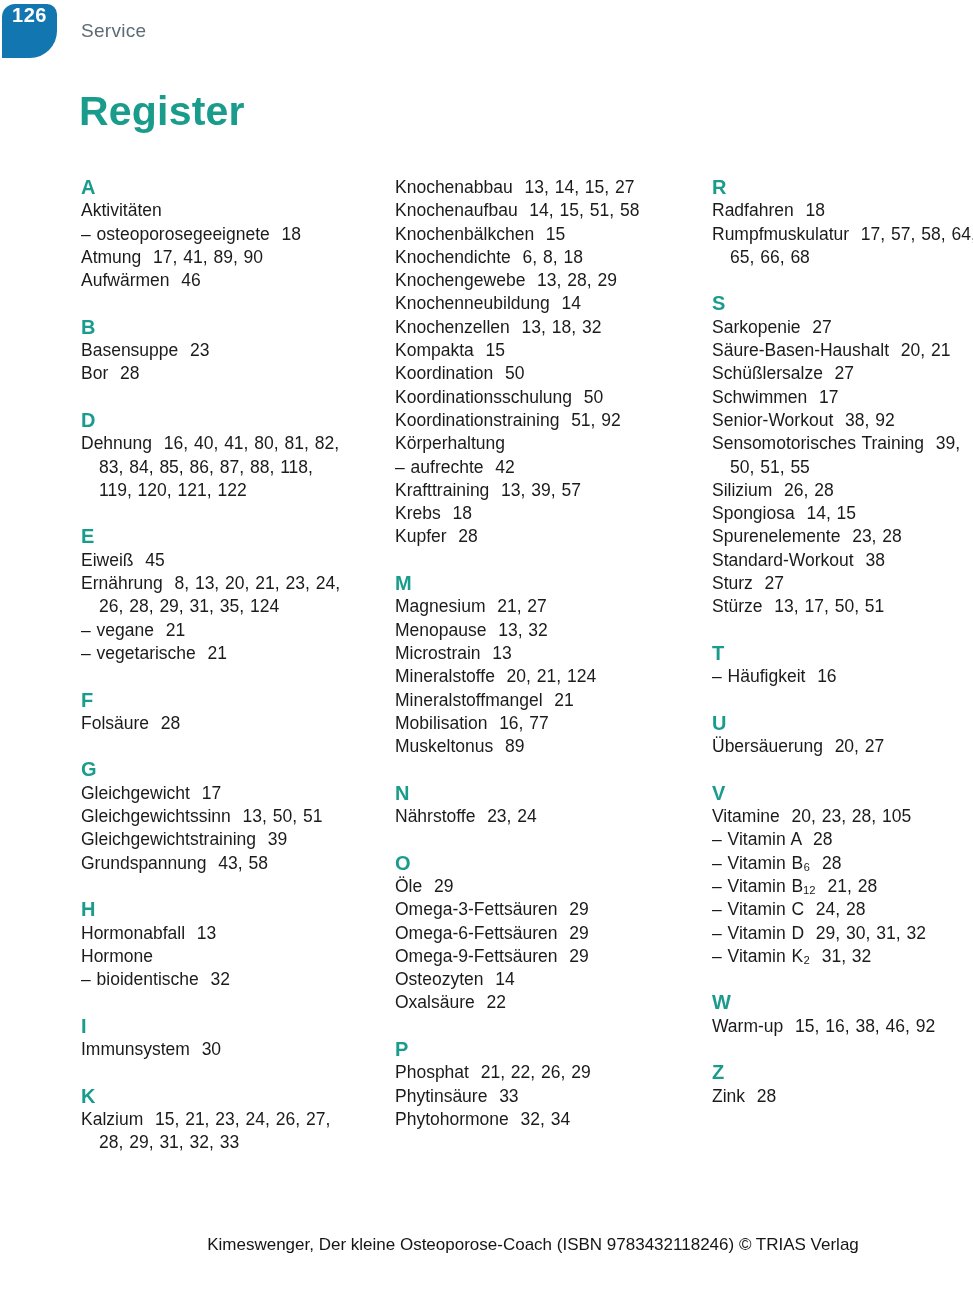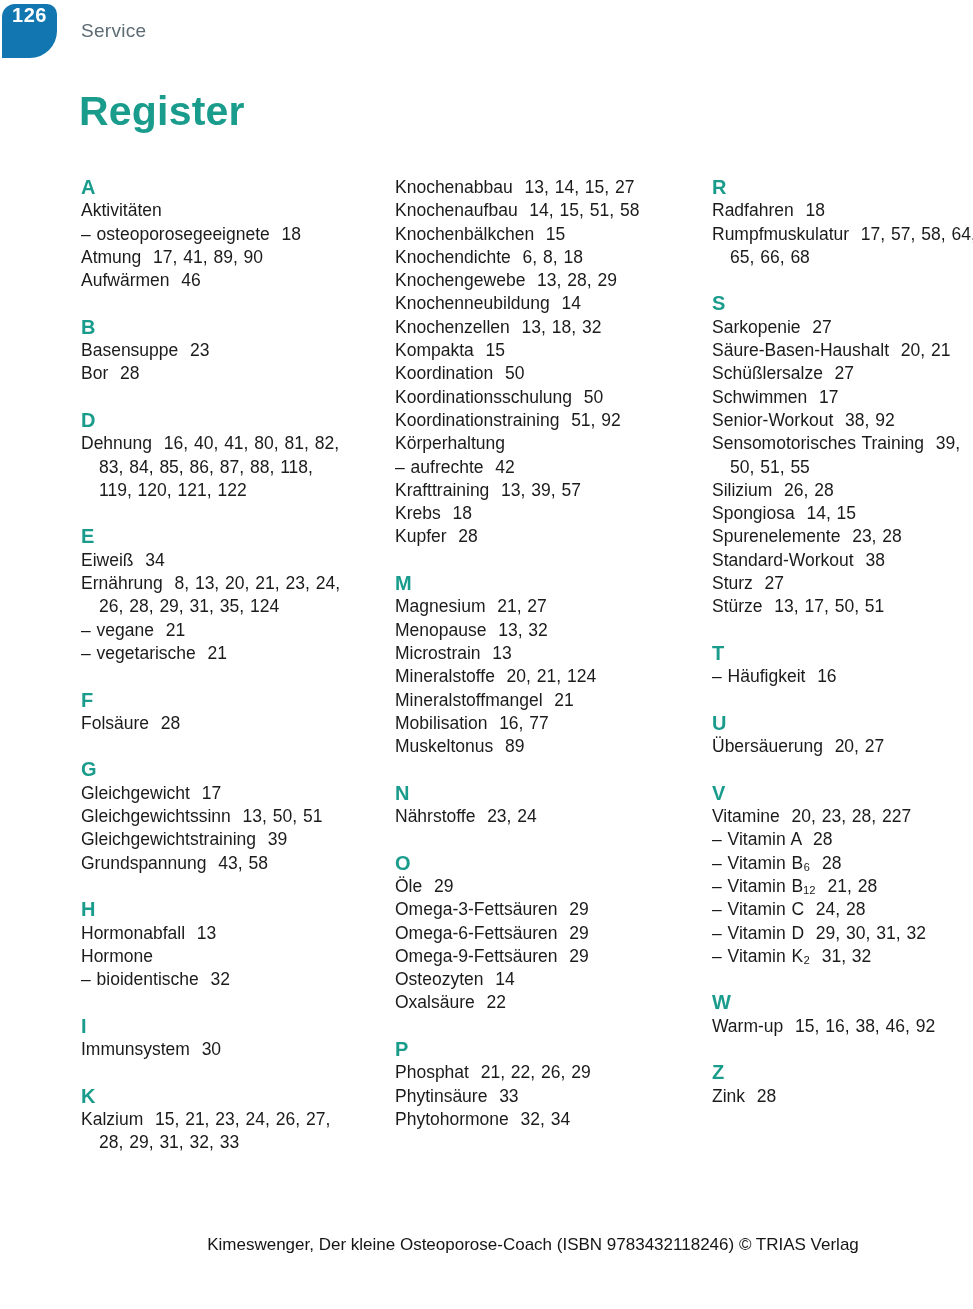--- a/index.html
+++ b/index.html
@@ -108,21 +108,21 @@
         <div class="letter">D</div>
         <div class="entry">
           <div class="line">Dehnung  16, 40, 41, 80, 81, 82,</div>
           <div class="line cont">83, 84, 85, 86, 87, 88, 118,</div>
           <div class="line cont">119, 120, 121, 122</div>
         </div>
       </section>
       <section class="sec">
         <div class="letter">E</div>
         <div class="entry">
-          <div class="line">Eiweiß  34</div>
+          <div class="line">Eiweiß  45</div>
         </div>
         <div class="entry">
           <div class="line">Ernährung  8, 13, 20, 21, 23, 24,</div>
           <div class="line cont">26, 28, 29, 31, 35, 124</div>
         </div>
         <div class="entry">
           <div class="line">– vegane  21</div>
         </div>
         <div class="entry">
           <div class="line">– vegetarische  21</div>
@@ -349,21 +349,21 @@
       </section>
       <section class="sec">
         <div class="letter">U</div>
         <div class="entry">
           <div class="line">Übersäuerung  20, 27</div>
         </div>
       </section>
       <section class="sec">
         <div class="letter">V</div>
         <div class="entry">
-          <div class="line">Vitamine  20, 23, 28, 227</div>
+          <div class="line">Vitamine  20, 23, 28, 105</div>
         </div>
         <div class="entry">
           <div class="line">– Vitamin A  28</div>
         </div>
         <div class="entry">
           <div class="line">– Vitamin B₆  28</div>
         </div>
         <div class="entry">
           <div class="line">– Vitamin B₁₂  21, 28</div>
         </div>

